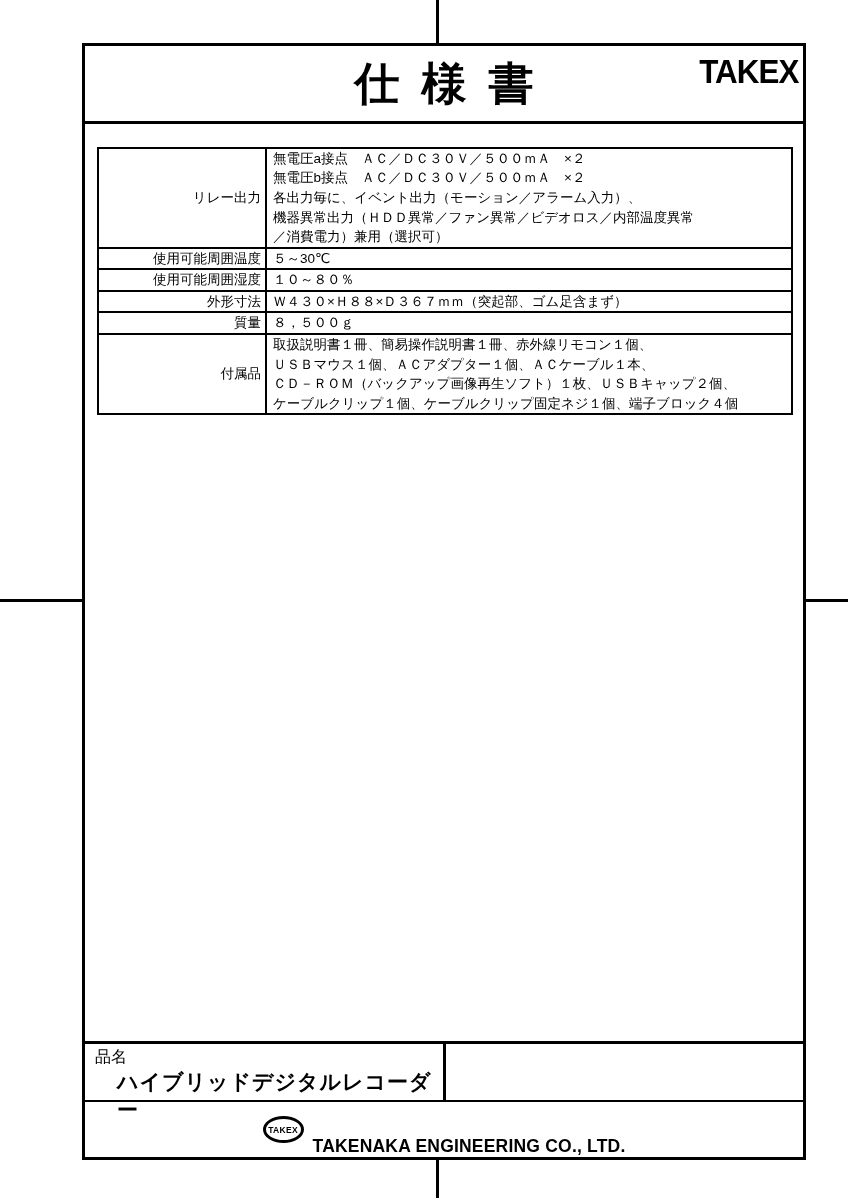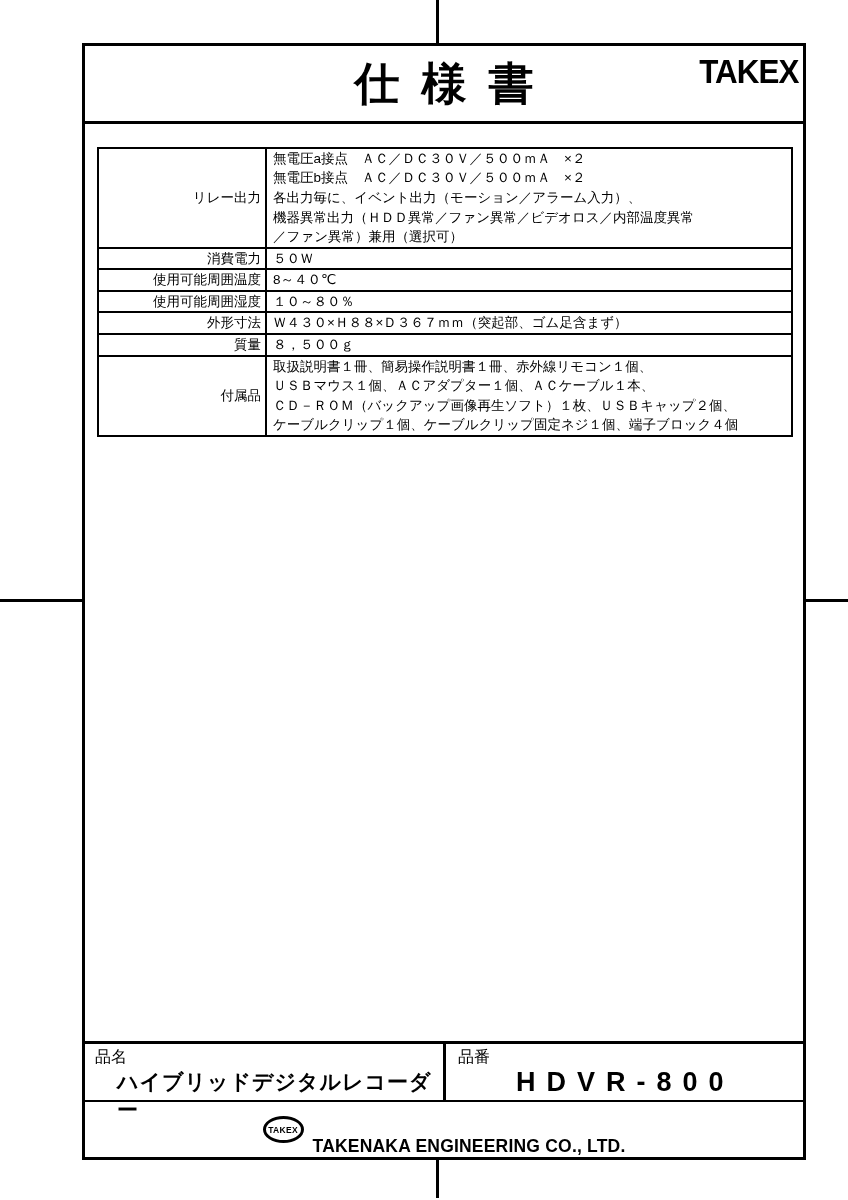--- a/index.html
+++ b/index.html
@@ -69,30 +69,26 @@
     <div class="body-area">
       <table class="spec-table">
         <tbody>
           <tr class="r-multi5">
             <th>リレー出力</th>
             <td>
               <div class="line">無電圧a接点　ＡＣ／ＤＣ３０Ｖ／５００ｍＡ　×２</div>
               <div class="line">無電圧b接点　ＡＣ／ＤＣ３０Ｖ／５００ｍＡ　×２</div>
               <div class="line">各出力毎に、イベント出力（モーション／アラーム入力）、</div>
               <div class="line">機器異常出力（ＨＤＤ異常／ファン異常／ビデオロス／内部温度異常</div>
-              <div class="line">／ファン異常）兼用（選択可）</div>
+              <div class="line">／消費電力）兼用（選択可）</div>
             </td>
           </tr>
           <tr class="r-single">
-            <th>消費電力</th>
-            <td>５０Ｗ</td>
-          </tr>
-          <tr class="r-single">
             <th>使用可能周囲温度</th>
-            <td>8～４０℃</td>
+            <td>５～30℃</td>
           </tr>
           <tr class="r-single">
             <th>使用可能周囲湿度</th>
             <td>１０～８０％</td>
           </tr>
           <tr class="r-single">
             <th>外形寸法</th>
             <td>Ｗ４３０×Ｈ８８×Ｄ３６７ｍｍ（突起部、ゴム足含まず）</td>
           </tr>
           <tr class="r-single">
@@ -110,24 +106,20 @@
           </tr>
         </tbody>
       </table>
     </div>
 
     <div class="name-row">
       <div class="name-cell">
         <div class="small-label">品名</div>
         <div class="product-name">ハイブリッドデジタルレコーダー</div>
       </div>
-      <div class="number-cell">
-        <div class="small-label">品番</div>
-        <div class="product-number">HDVR-800</div>
-      </div>
     </div>
 
     <div class="footer-row">
       <div class="logo-oval">TAKEX</div>
       <div class="company">TAKENAKA ENGINEERING CO., LTD.</div>
     </div>
 
   </div>
 </div>
 

